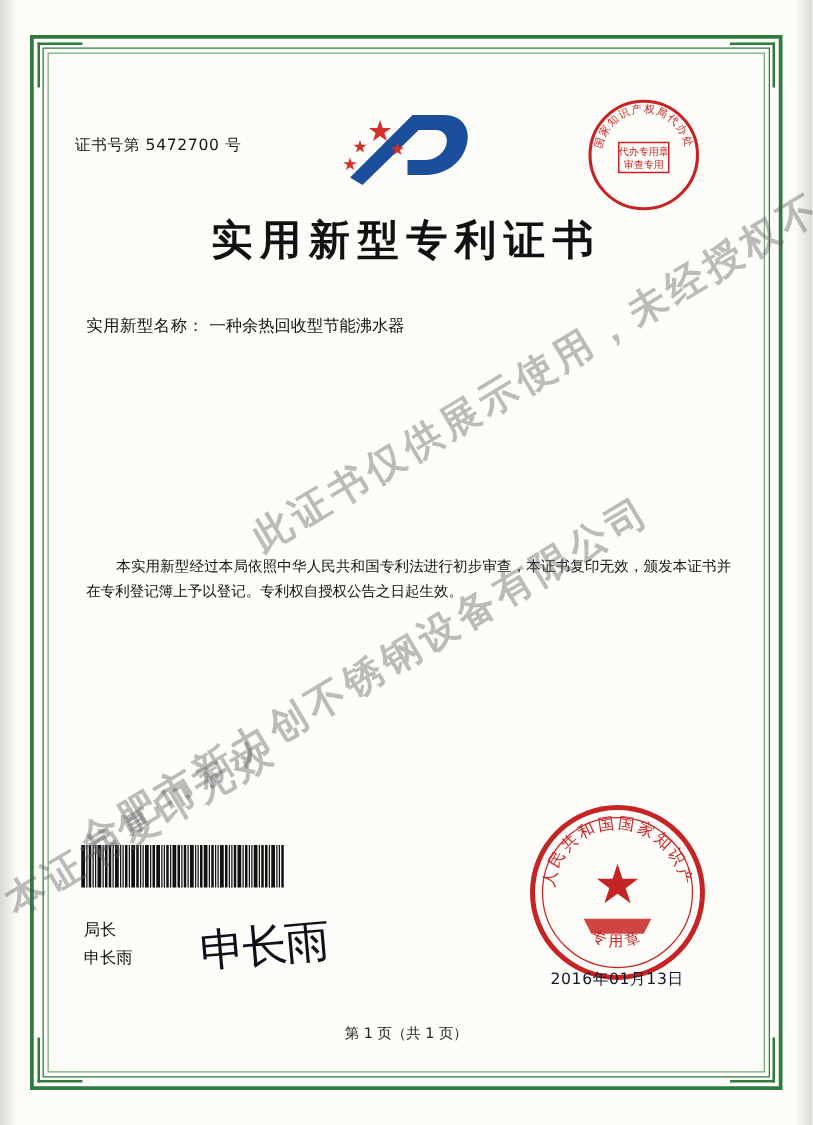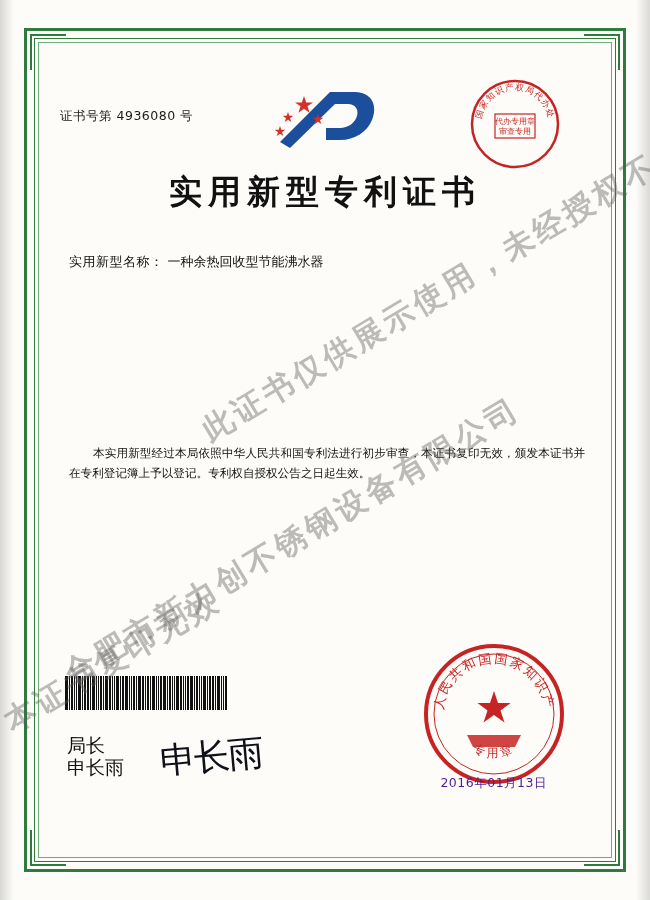--- a/index.html
+++ b/index.html
@@ -160,21 +160,21 @@
     display: block;
     background: #111;
     height: 100%;
   }
 
   
   .sign-block {
     position: absolute;
     left: 12px;
     bottom: 62px;
-    font-size: 19px;
+    font-size: 13px;
     line-height: 22px;
     color: #111;
   }
   .handwriting {
     position: absolute;
     left: 105px;
     bottom: 58px;
     font-family: "DejaVu Serif", serif;
     font-size: 36px;
     color: #10101a;
@@ -188,21 +188,21 @@
     right: 30px;
     bottom: 55px;
     width: 142px;
     height: 142px;
   }
   .seal-date {
     position: absolute;
     right: 48px;
     bottom: 48px;
     font-size: 12.5px;
-    color: #4c1d95;
+    color: #0f172a;
     letter-spacing: 0.5px;
   }
 
   
   .seal-small {
     position: absolute;
     right: 34px;
     top: 18px;
     width: 92px;
     height: 92px;
@@ -278,21 +278,21 @@
     <svg class="logo" viewBox="0 0 130 75">
       <path d="M20 60 L70 10 L95 10 C112 10 118 24 112 38 C107 50 95 58 80 58 L66 58 L66 46 L80 46 C88 46 95 41 97 34 C99 27 95 22 88 22 L75 22 L30 66 Z" fill="#1b4f9c"></path>
       <g fill="#d6302a">
         <polygon points="44,14 46.2,20.4 53,20.4 47.5,24.3 49.6,30.7 44,26.8 38.4,30.7 40.5,24.3 35,20.4 41.8,20.4"></polygon>
         <polygon points="28,30 29.3,33.8 33.3,33.8 30,36.2 31.3,40 28,37.7 24.7,40 26,36.2 22.7,33.8 26.7,33.8"></polygon>
         <polygon points="20,44 21.3,47.8 25.3,47.8 22,50.2 23.3,54 20,51.7 16.7,54 18,50.2 14.7,47.8 18.7,47.8"></polygon>
         <polygon points="58,32 59.3,35.8 63.3,35.8 60,38.2 61.3,42 58,39.7 54.7,42 56,38.2 52.7,35.8 56.7,35.8"></polygon>
       </g>
     </svg>
 
-    <div class="cert-number">证书号第 4936080 号</div>
+    <div class="cert-number">证书号第 5472700 号</div>
 
     <div class="doc-title">实用新型专利证书</div>
 
     <div class="fields">
       <div class="field-row">
         <span class="field-label">实用新型名称：</span><span class="field-value">一种余热回收型节能沸水器</span>
       </div>
     </div>
 
     <div class="body-text">
@@ -392,19 +392,20 @@
       <circle cx="46" cy="46" r="43" fill="none" stroke="#c62424" stroke-width="2.5"></circle>
       <path id="smallArc" d="M 12 46 A 34 34 0 0 1 80 46" fill="none"></path>
       <text font-size="8.5" fill="#c62424" font-family="'DejaVu Serif',serif" letter-spacing="1.2">
         <textPath href="#smallArc" startOffset="50%" text-anchor="middle">国家知识产权局代办处</textPath>
       </text>
       <rect x="26" y="36" width="40" height="24" fill="none" stroke="#c62424" stroke-width="1.2"></rect>
       <text x="46" y="46" font-size="8" fill="#c62424" text-anchor="middle" font-family="'DejaVu Serif',serif">代办专用章</text>
       <text x="46" y="56" font-size="8" fill="#c62424" text-anchor="middle" font-family="'DejaVu Serif',serif">审查专用</text>
     </svg>
 
+    <div class="page-footer">第 1 页（共 1 页）</div>
   </div>
 
   <div class="watermark wm1">此证书仅供展示使用，未经授权不得使用</div>
   <div class="watermark wm2">合肥市新力创不锈钢设备有限公司</div>
   <div class="watermark wm3">本证书复印无效</div>
 
 </div>
 
 </body></html>

